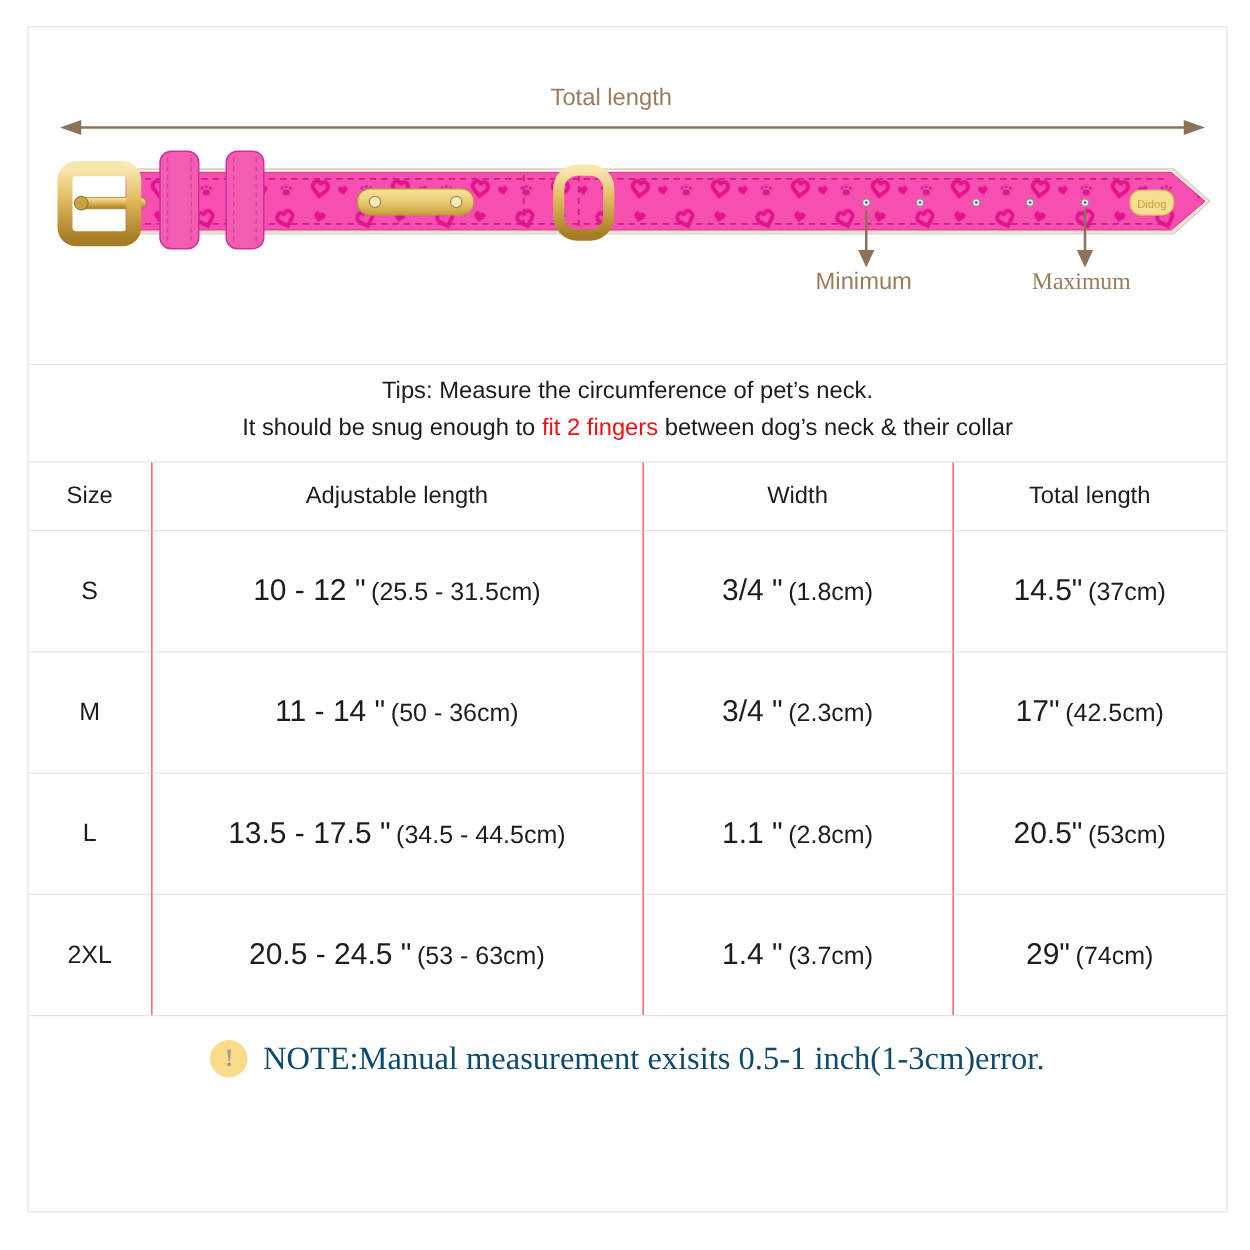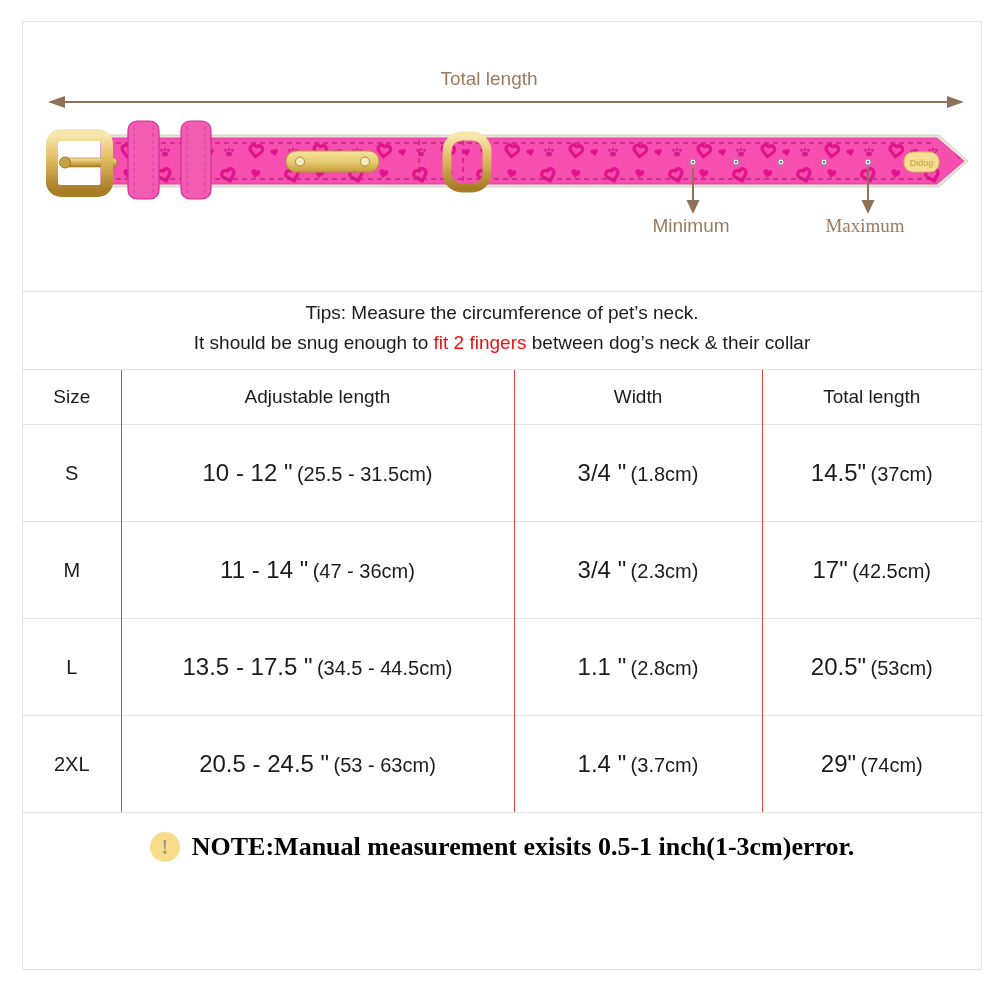--- a/index.html
+++ b/index.html
@@ -25,21 +25,21 @@
   table.size th{height:54px;font-size:19px;font-weight:400;}
   table.size td{height:96px;}
   col.c-size{width:98px;} col.c-adj{width:393px;} col.c-w{width:248px;}
   .size-label{font-size:20px;}
   .inch{font-size:24px;}
   .cm{font-size:20px;margin-top:10px;}
 
   
   .note{border-top:1px solid #e3e3e3;height:68px;display:flex;align-items:center;justify-content:center;gap:12px;}
   .note-icon{width:30px;height:30px;border-radius:50%;background:#f8dc8a;color:#a39b8b;font-family:"Liberation Serif",serif;font-size:20px;font-weight:bold;display:flex;align-items:center;justify-content:center;flex:0 0 auto;}
-  .note-text{font-family:"Liberation Serif",serif;font-size:26px;color:#000000;font-weight:bold;}
+  .note-text{font-family:"Liberation Serif",serif;font-size:26px;color:#0c4a6e;}
 </style>
 </head>
 <body>
 
 <div class="frame">
 
   <div class="diagram">
     <svg width="958" height="269" viewBox="0 0 958 269">
       <defs>
         <linearGradient id="goldV" x1="0" y1="0" x2="0" y2="1">
@@ -169,21 +169,21 @@
     </thead>
     <tbody>
         <tr>
           <td><span class="size-label">S</span></td>
           <td><span class="inch">10 - 12 "</span> <span class="cm">(25.5 - 31.5cm)</span></td>
           <td><span class="inch">3/4 "</span> <span class="cm">(1.8cm)</span></td>
           <td><span class="inch">14.5"</span> <span class="cm">(37cm)</span></td>
         </tr>
         <tr>
           <td><span class="size-label">M</span></td>
-          <td><span class="inch">11 - 14 "</span> <span class="cm">(47 - 36cm)</span></td>
+          <td><span class="inch">11 - 14 "</span> <span class="cm">(50 - 36cm)</span></td>
           <td><span class="inch">3/4 "</span> <span class="cm">(2.3cm)</span></td>
           <td><span class="inch">17"</span> <span class="cm">(42.5cm)</span></td>
         </tr>
         <tr>
           <td><span class="size-label">L</span></td>
           <td><span class="inch">13.5 - 17.5 "</span> <span class="cm">(34.5 - 44.5cm)</span></td>
           <td><span class="inch">1.1 "</span> <span class="cm">(2.8cm)</span></td>
           <td><span class="inch">20.5"</span> <span class="cm">(53cm)</span></td>
         </tr>
         <tr style="height: 84px;">

